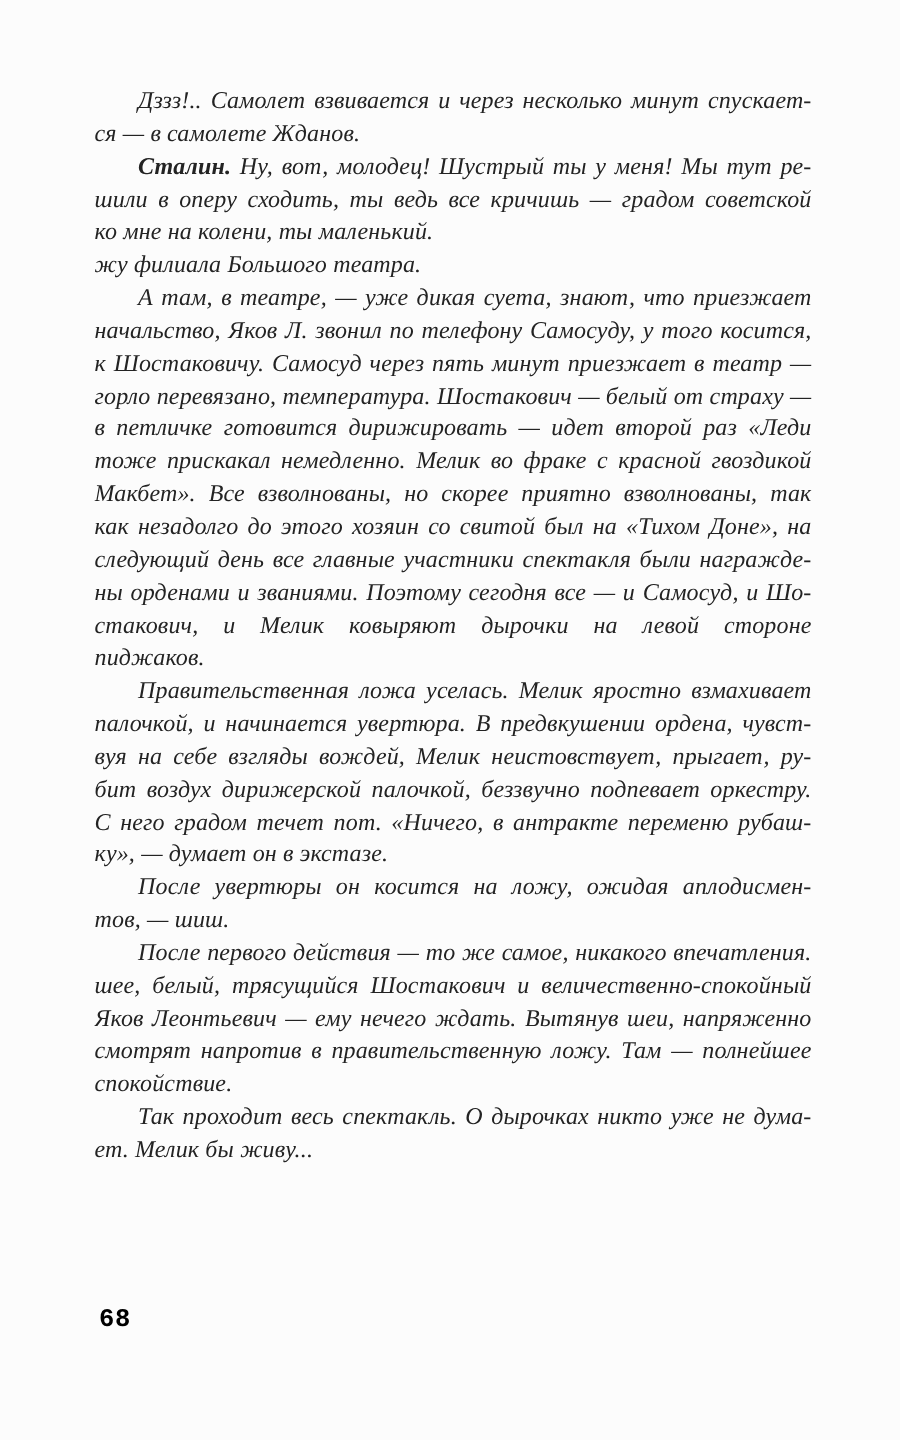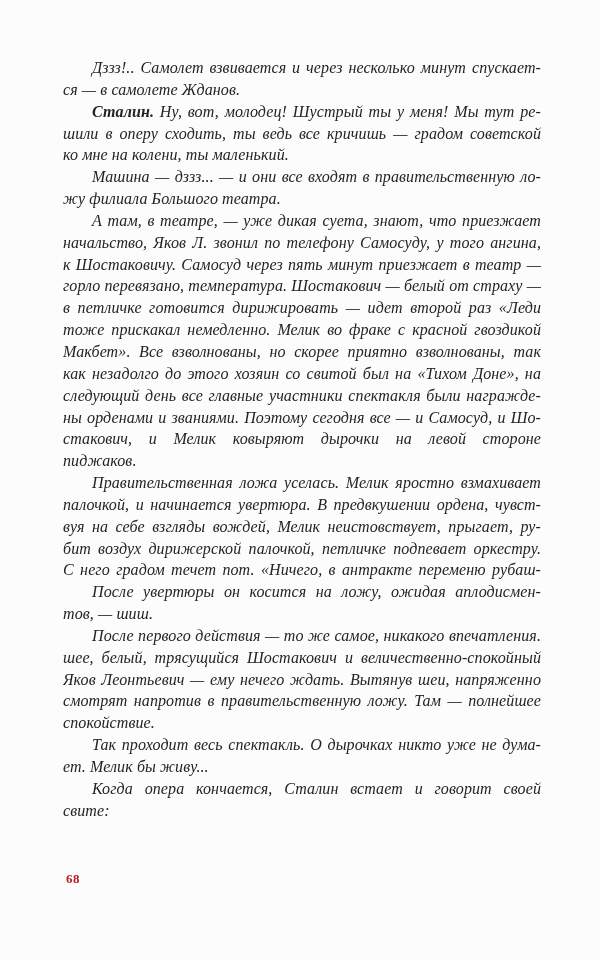--- a/index.html
+++ b/index.html
@@ -49,81 +49,77 @@
     text-align-last: left;
   }
   .line b {
     font-weight: bold;
     font-style: italic;
   }
   .page-number {
     position: absolute;
     left: 66px;
     top: 871px;
-    font-family: Liberation Serif, serif;
+    font-family: Liberation Mono, monospace;
     font-style: normal;
     font-weight: bold;
-    font-size: 13px;
-    color: #b91c1c;
+    font-size: 17px;
+    color: #000000;
     letter-spacing: 0.5px;
   }
 </style>
 </head>
 <body>
 
 <div class="page">
   <div class="text-block">
       <div class="para">
         <div class="line first">Дззз!.. Самолет взвивается и через несколько минут спускает-</div>
         <div class="line last">ся — в самолете Жданов.</div>
       </div>
       <div class="para">
         <div class="line first"><b>Сталин.</b> Ну, вот, молодец! Шустрый ты у меня! Мы тут ре-</div>
         <div class="line">шили в оперу сходить, ты ведь все кричишь — градом советской</div>
         <div class="line last">ко мне на колени, ты маленький.</div>
       </div>
       <div class="para">
-        <div class="line first">Машина — дззз... — и они все входят в правительственную ло-</div>
         <div class="line last">жу филиала Большого театра.</div>
       </div>
       <div class="para">
         <div class="line first">А там, в театре, — уже дикая суета, знают, что приезжает</div>
-        <div class="line">начальство, Яков Л. звонил по телефону Самосуду, у того ангина,</div>
+        <div class="line">начальство, Яков Л. звонил по телефону Самосуду, у того косится,</div>
         <div class="line">к Шостаковичу. Самосуд через пять минут приезжает в театр —</div>
         <div class="line">горло перевязано, температура. Шостакович — белый от страху —</div>
         <div class="line">в петличке готовится дирижировать — идет второй раз «Леди</div>
         <div class="line">тоже прискакал немедленно. Мелик во фраке с красной гвоздикой</div>
         <div class="line">Макбет». Все взволнованы, но скорее приятно взволнованы, так</div>
         <div class="line">как незадолго до этого хозяин со свитой был на «Тихом Доне», на</div>
         <div class="line">следующий день все главные участники спектакля были награжде-</div>
         <div class="line">ны орденами и званиями. Поэтому сегодня все — и Самосуд, и Шо-</div>
         <div class="line">стакович, и Мелик ковыряют дырочки на левой стороне</div>
         <div class="line last">пиджаков.</div>
       </div>
       <div class="para">
         <div class="line first">Правительственная ложа уселась. Мелик яростно взмахивает</div>
         <div class="line">палочкой, и начинается увертюра. В предвкушении ордена, чувст-</div>
         <div class="line">вуя на себе взгляды вождей, Мелик неистовствует, прыгает, ру-</div>
-        <div class="line">бит воздух дирижерской палочкой, петличке подпевает оркестру.</div>
+        <div class="line">бит воздух дирижерской палочкой, беззвучно подпевает оркестру.</div>
         <div class="line">С него градом течет пот. «Ничего, в антракте переменю рубаш-</div>
+        <div class="line last">ку», — думает он в экстазе.</div>
       </div>
       <div class="para">
         <div class="line first">После увертюры он косится на ложу, ожидая аплодисмен-</div>
         <div class="line last">тов, — шиш.</div>
       </div>
       <div class="para">
         <div class="line first">После первого действия — то же самое, никакого впечатления.</div>
         <div class="line">шее, белый, трясущийся Шостакович и величественно-спокойный</div>
         <div class="line">Яков Леонтьевич — ему нечего ждать. Вытянув шеи, напряженно</div>
         <div class="line">смотрят напротив в правительственную ложу. Там — полнейшее</div>
         <div class="line last">спокойствие.</div>
       </div>
       <div class="para">
         <div class="line first">Так проходит весь спектакль. О дырочках никто уже не дума-</div>
         <div class="line last">ет. Мелик бы живу...</div>
       </div>
-      <div class="para">
-        <div class="line first">Когда опера кончается, Сталин встает и говорит своей</div>
-        <div class="line last">свите:</div>
-      </div>
     </div>
   <div class="page-number">68</div>
 </div>
 
 </body></html>

